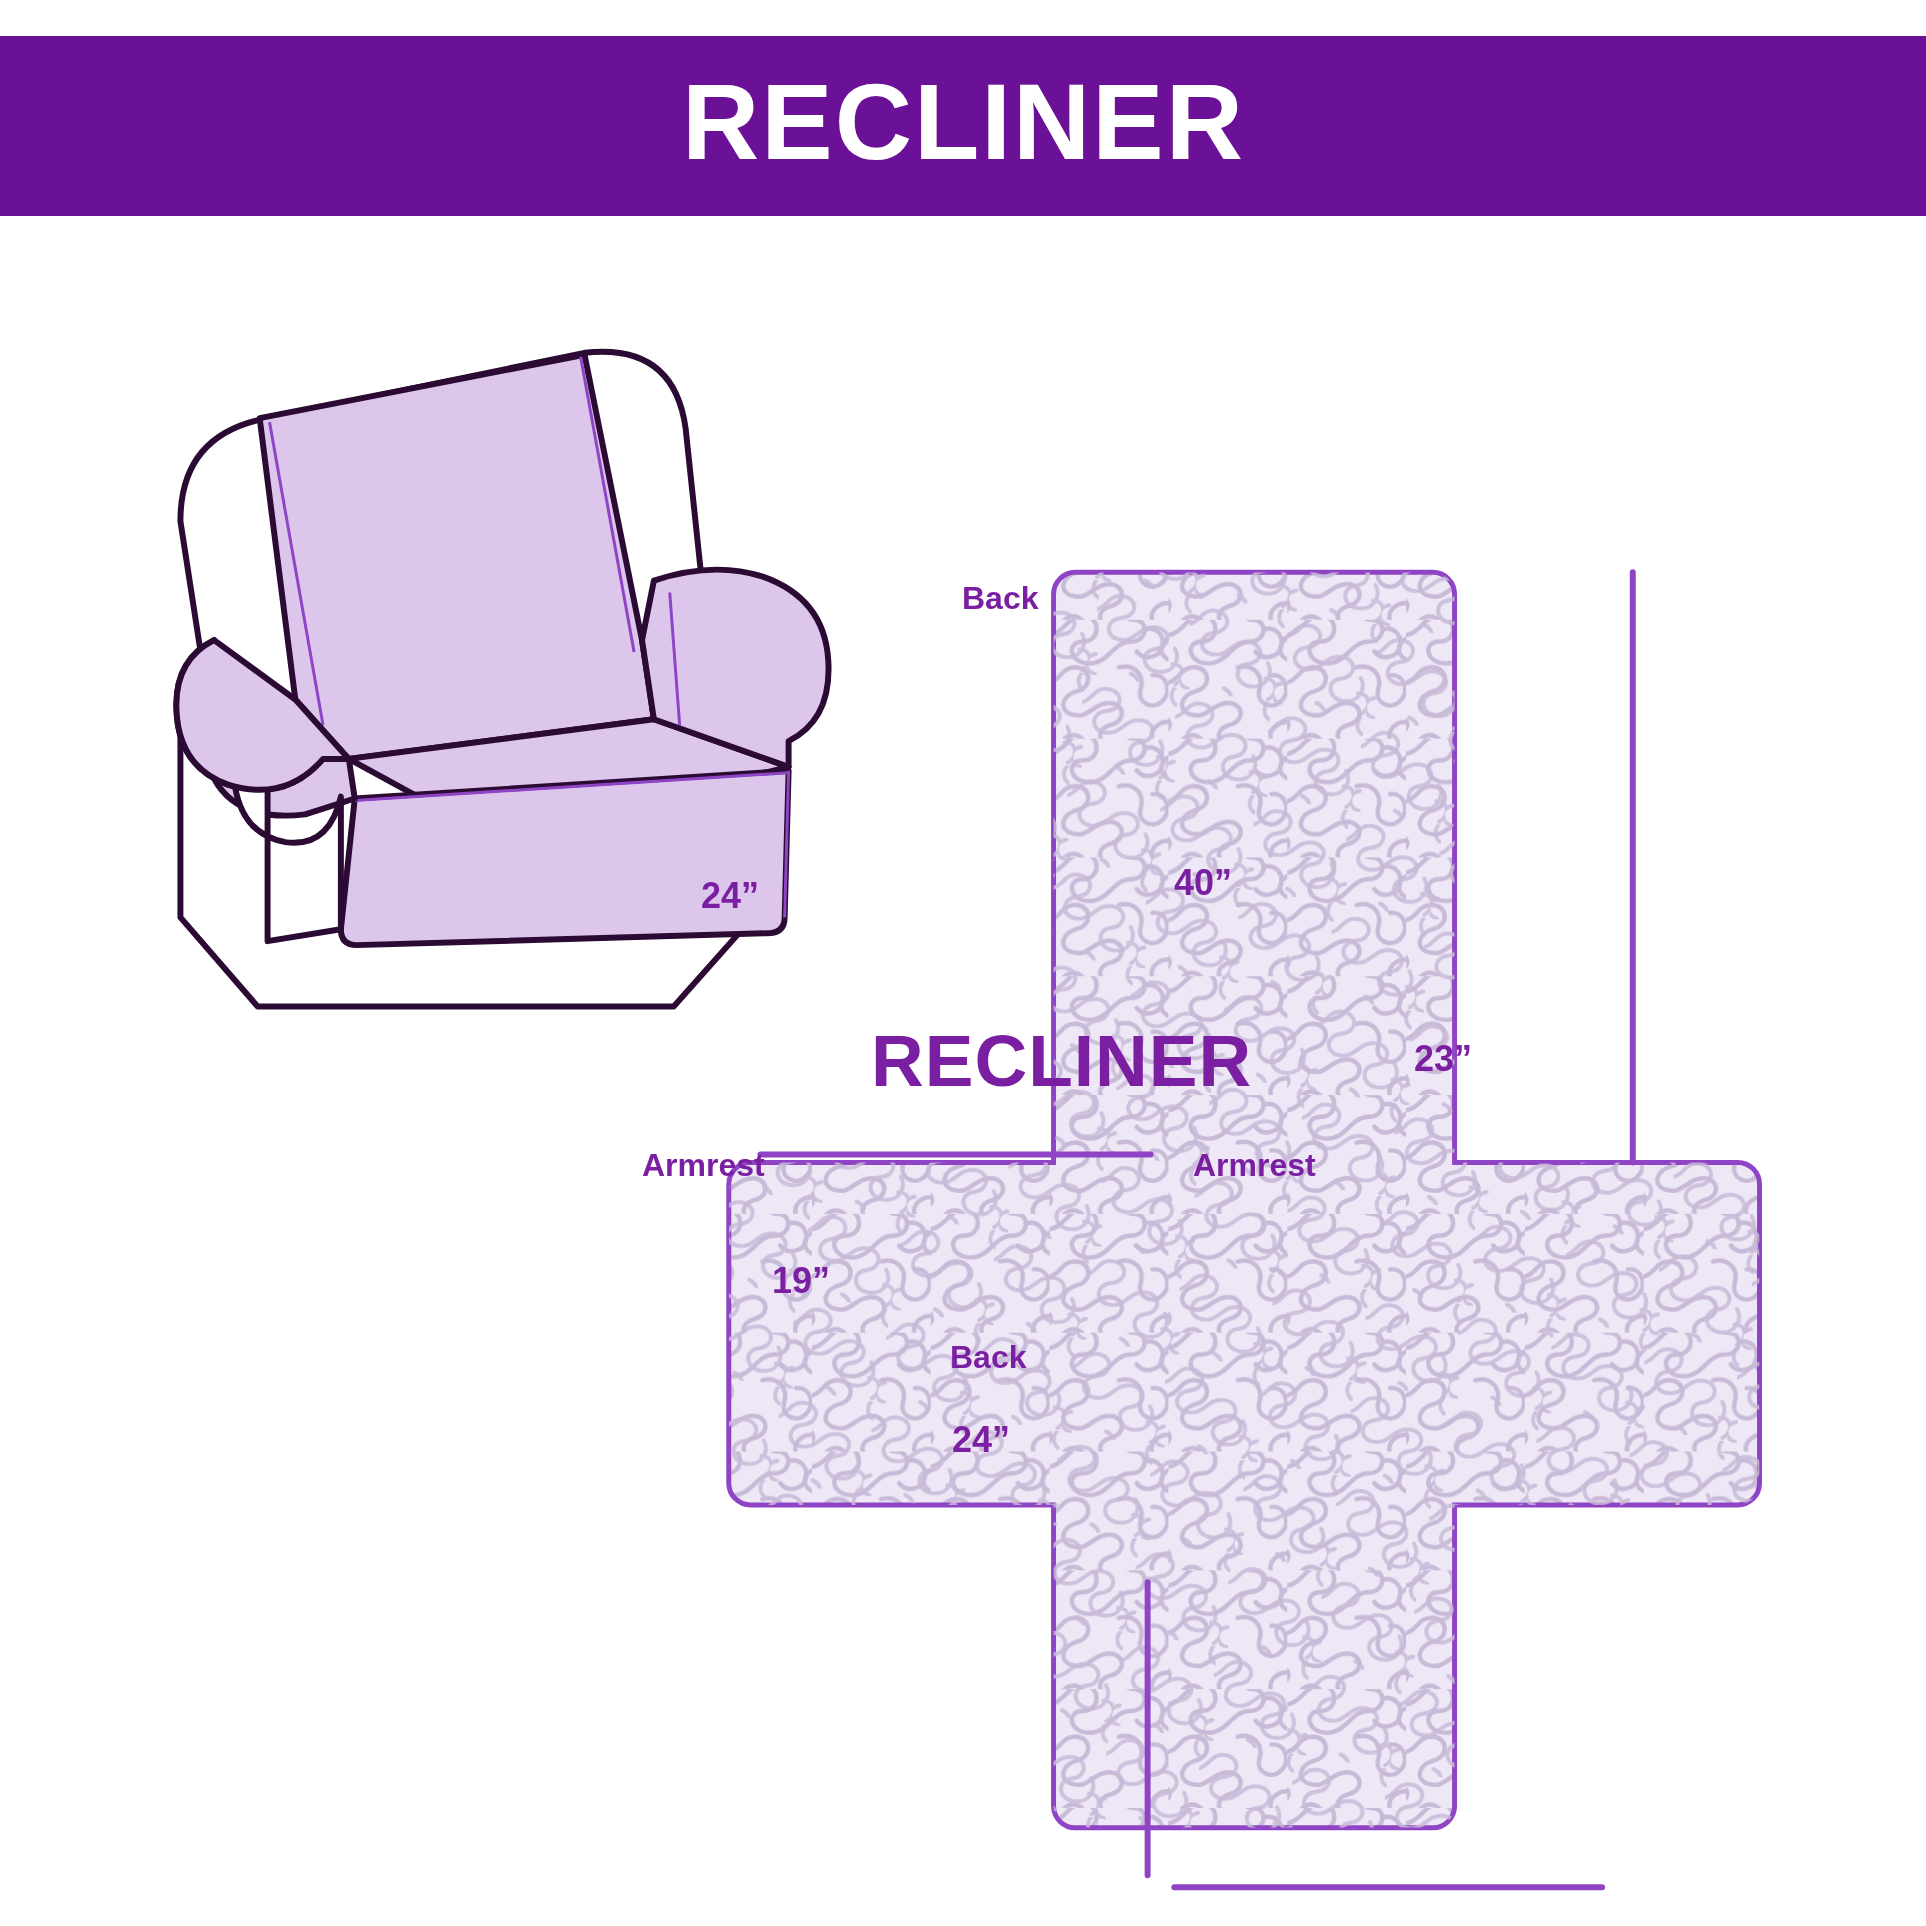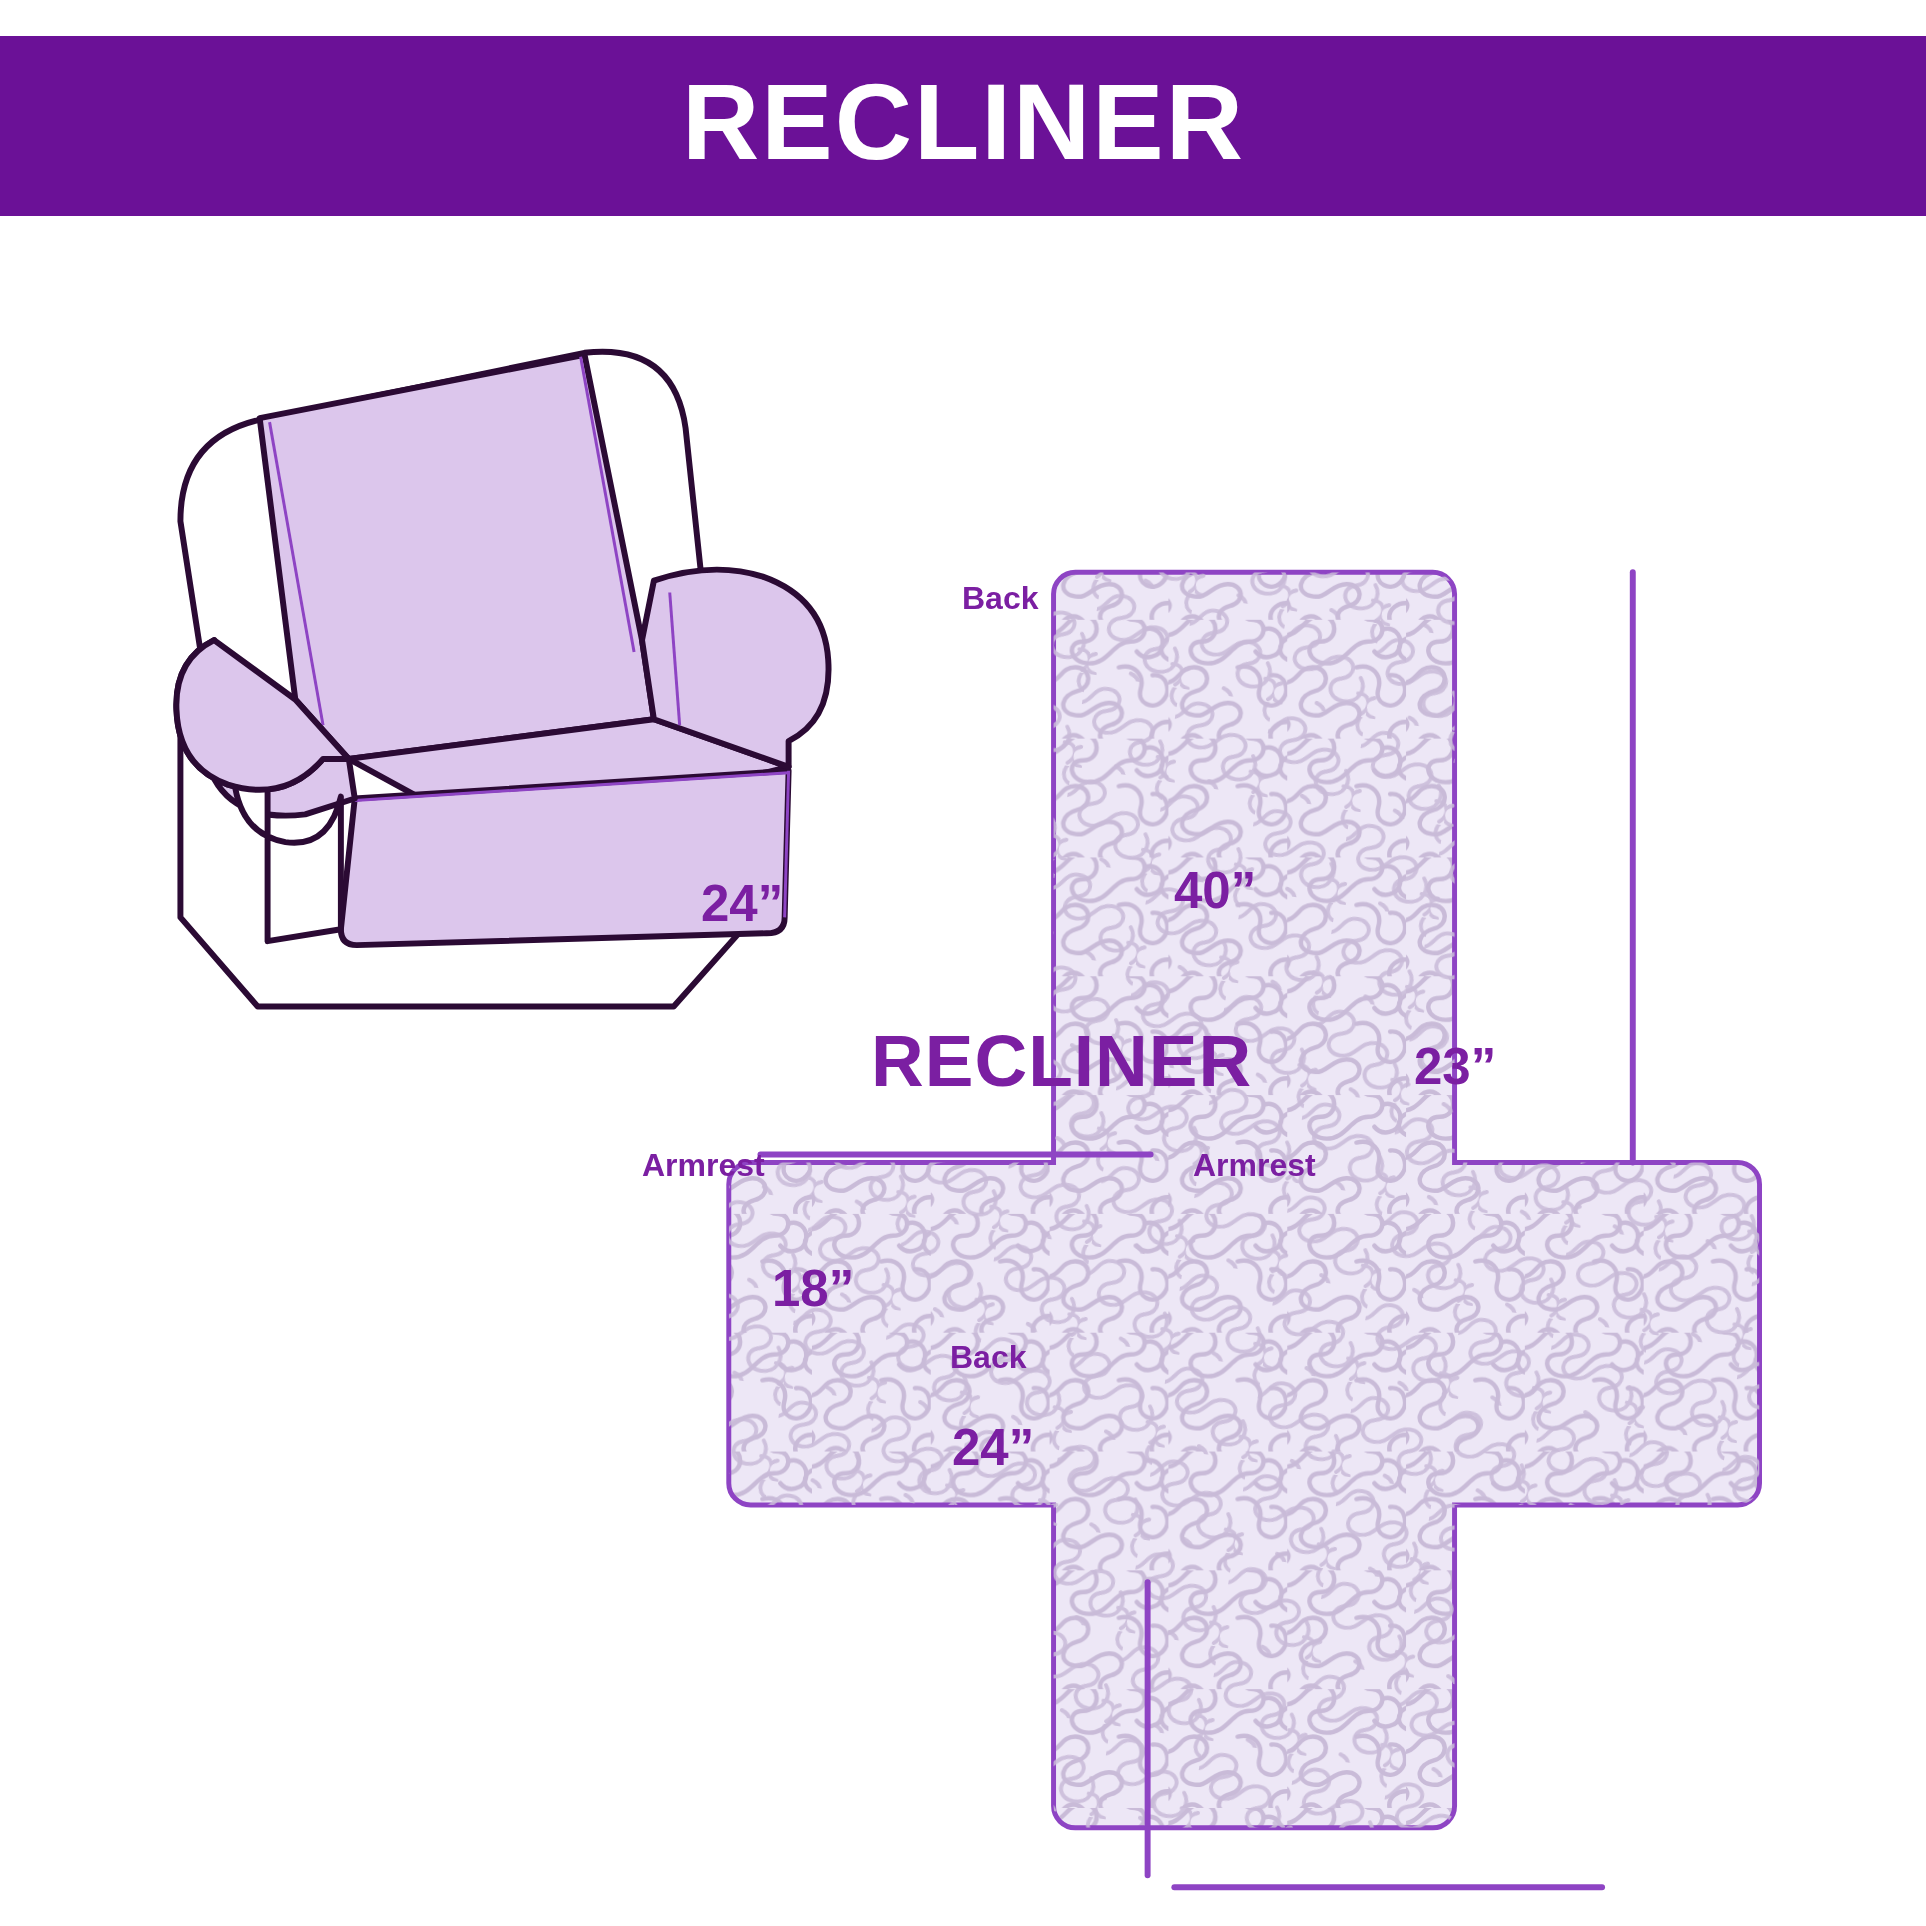--- a/index.html
+++ b/index.html
@@ -33,21 +33,21 @@
   .chair-wrap svg{display:block;width:100%;height:100%;}
 
   
   .cross-wrap{position:absolute;left:693px;top:465px;width:1234px;height:1406px;}
   .cross-wrap svg{display:block;width:100%;height:100%;}
 
   .dim-label{
     position:absolute;
     color:#7B1FA2;
     font-weight:bold;
-    font-size:51px;
+    font-size:36px;
     font-family:"Liberation Sans", sans-serif;
     white-space:nowrap;
     line-height:1;
   }
   .panel-label{
     position:absolute;
     color:#7B1FA2;
     font-weight:bold;
     font-size:32px;
     font-family:"Liberation Sans", sans-serif;
@@ -172,19 +172,19 @@
     <div class="panel-label" style="left:500px;top:648px;">Armrest</div>
 
     <div class="panel-label" style="left:257px;top:840px;">Back</div>
 
     <div class="dim-label" style="left:481px;top:364px;">40”</div>
 
     <div class="dim-label" style="left:8px;top:377px;">24”</div>
 
     <div class="dim-label" style="left:721px;top:540px;">23”</div>
 
-    <div class="dim-label" style="left:79px;top:762px;">18”</div>
+    <div class="dim-label" style="left:79px;top:762px;">19”</div>
 
     <div class="dim-label" style="left:259px;top:921px;">24”</div>
   </div>
 
 </div>
 
 
 </body></html>

